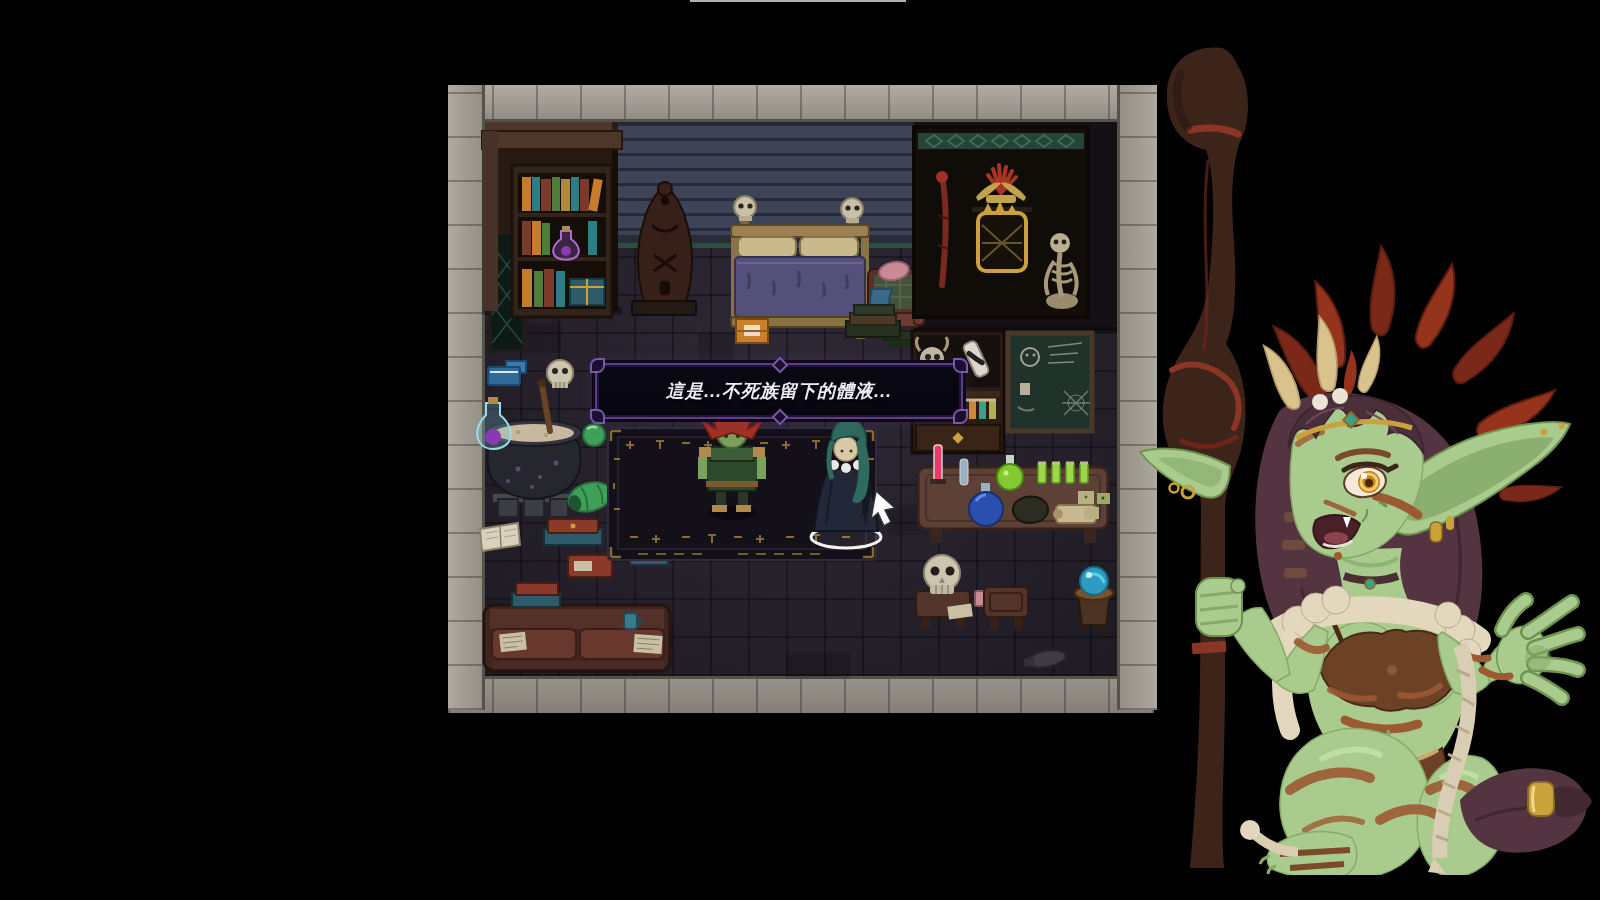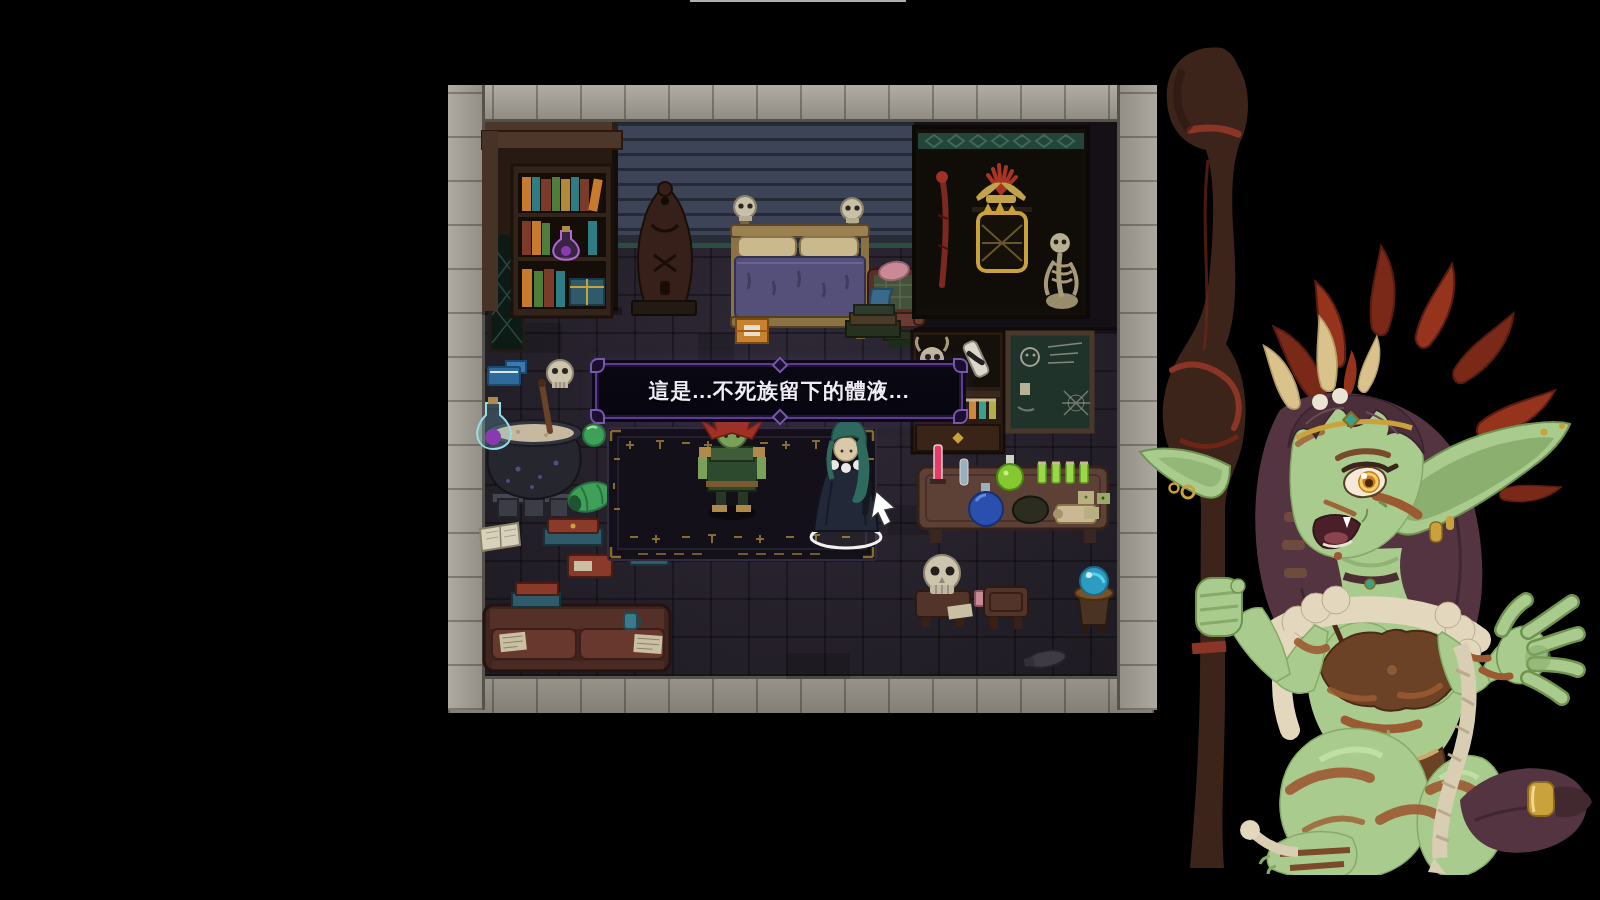--- a/index.html
+++ b/index.html
@@ -31,21 +31,21 @@
       repeating-linear-gradient(0deg, var(--brick) 0 12px, var(--brickMortar) 12px 15px),
       repeating-linear-gradient(90deg, rgba(30,35,48,.85) 0 2px, transparent 2px 34px);
     border-top:4px solid #1e2330;border-bottom:5px solid var(--brickTrim);}
   .wall-cab{position:absolute;left:466px;top:34px;width:203px;height:212px;background:var(--wallDark);}
   .props{position:absolute;left:0;top:0;}
   
   #dlg{position:absolute;left:147px;top:278px;width:368px;height:56px;box-sizing:border-box;
     background:linear-gradient(var(--dlgBg), #070510);border:2px solid var(--dlgBorder);
     box-shadow:0 0 0 3px #0e0818, inset 0 0 0 2px #221238, 0 0 14px rgba(95,62,160,.35);z-index:5;}
   #dlg .txt{width:100%;height:100%;display:flex;align-items:center;justify-content:center;
-    color:var(--dlgText);font-size:21px;font-weight:bold;letter-spacing:1px;text-shadow:0 2px 2px rgba(0,0,0,.8);}
+    color:var(--dlgText);font-size:18px;font-weight:bold;letter-spacing:1px;text-shadow:0 2px 2px rgba(0,0,0,.8);font-style:italic;}
   .orn{position:absolute;width:11px;height:11px;border:2px solid #7a57ab;background:#1a0f2e;}
   .orn.tl{left:-7px;top:-7px;border-radius:50% 0 50% 0;}
   .orn.tr{right:-7px;top:-7px;border-radius:0 50% 0 50%;}
   .orn.bl{left:-7px;bottom:-7px;border-radius:0 50% 0 50%;}
   .orn.br{right:-7px;bottom:-7px;border-radius:50% 0 50% 0;}
   .orn.tc{left:50%;top:-6px;margin-left:-5px;width:8px;height:8px;transform:rotate(45deg);border-radius:0;}
   .orn.bc{left:50%;bottom:-6px;margin-left:-5px;width:8px;height:8px;transform:rotate(45deg);border-radius:0;}
   
   #portrait{position:absolute;left:1130px;top:30px;width:470px;height:845px;z-index:8;}
 </style>

